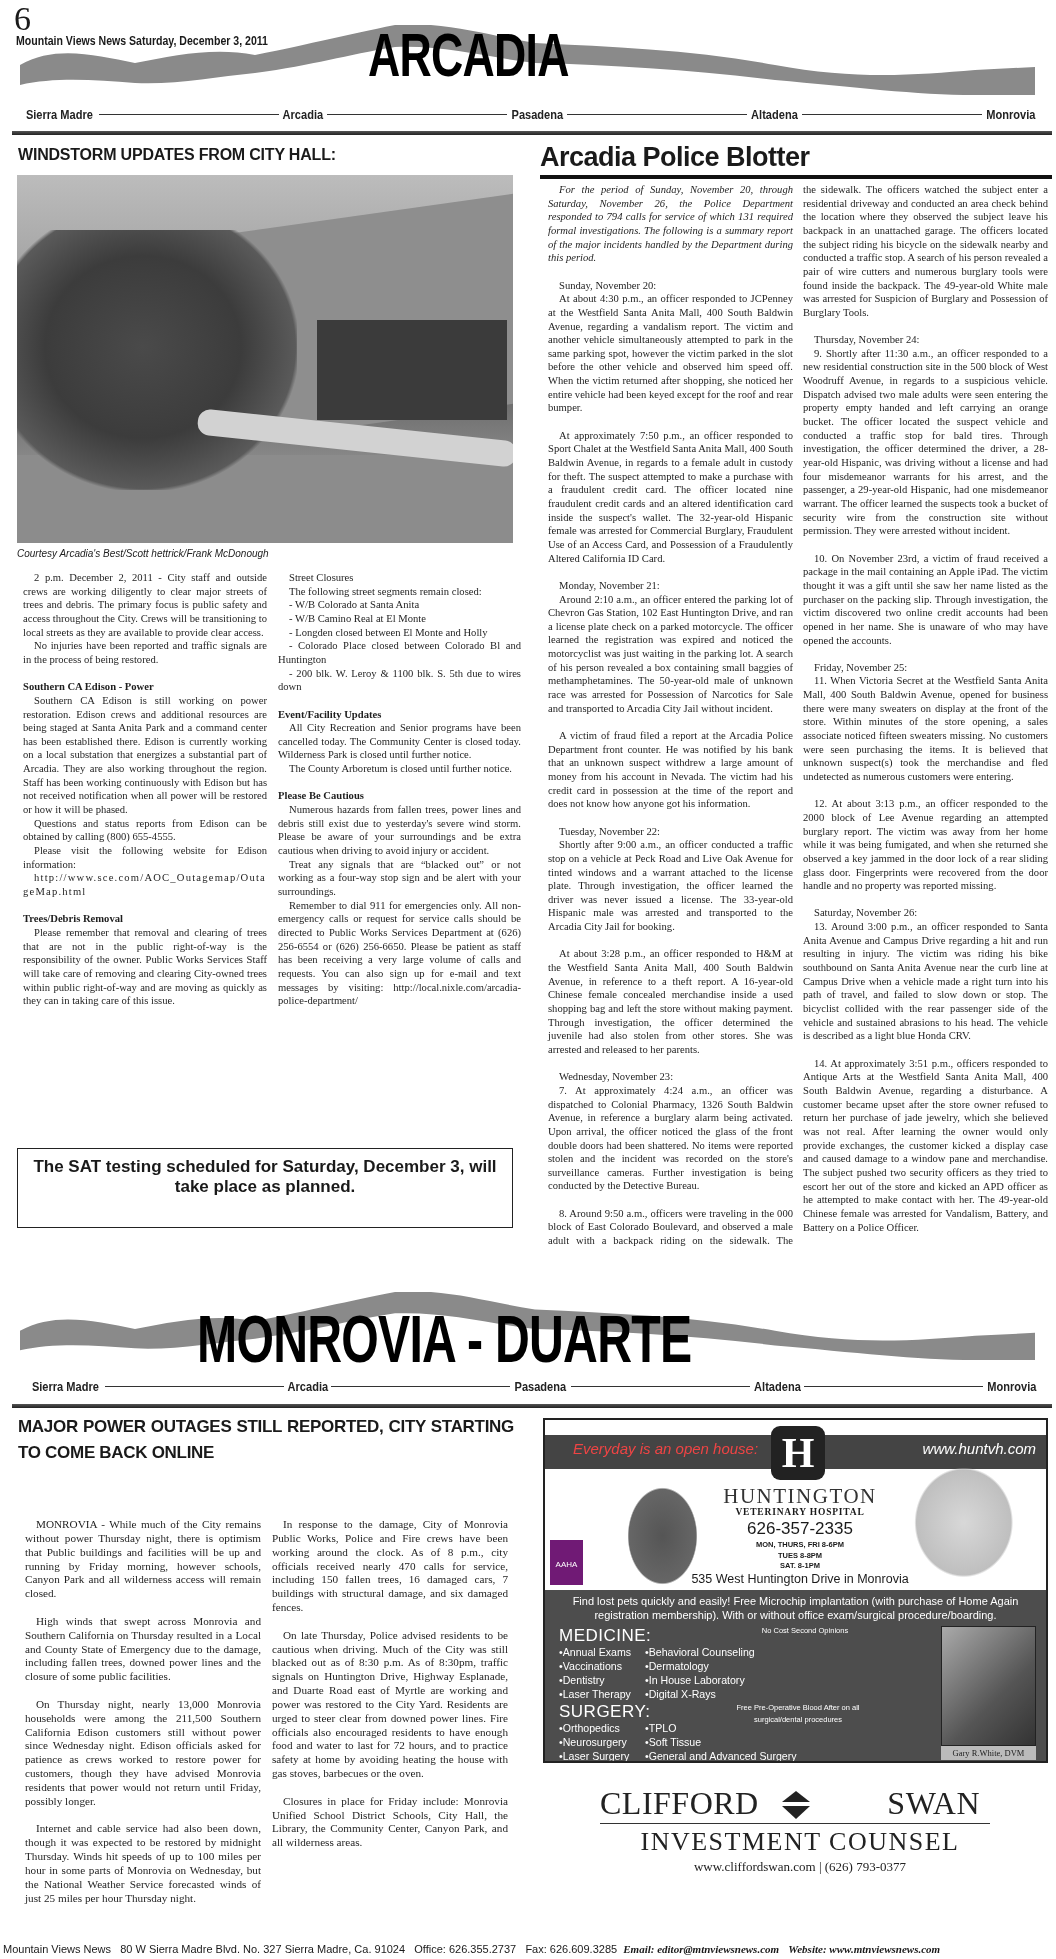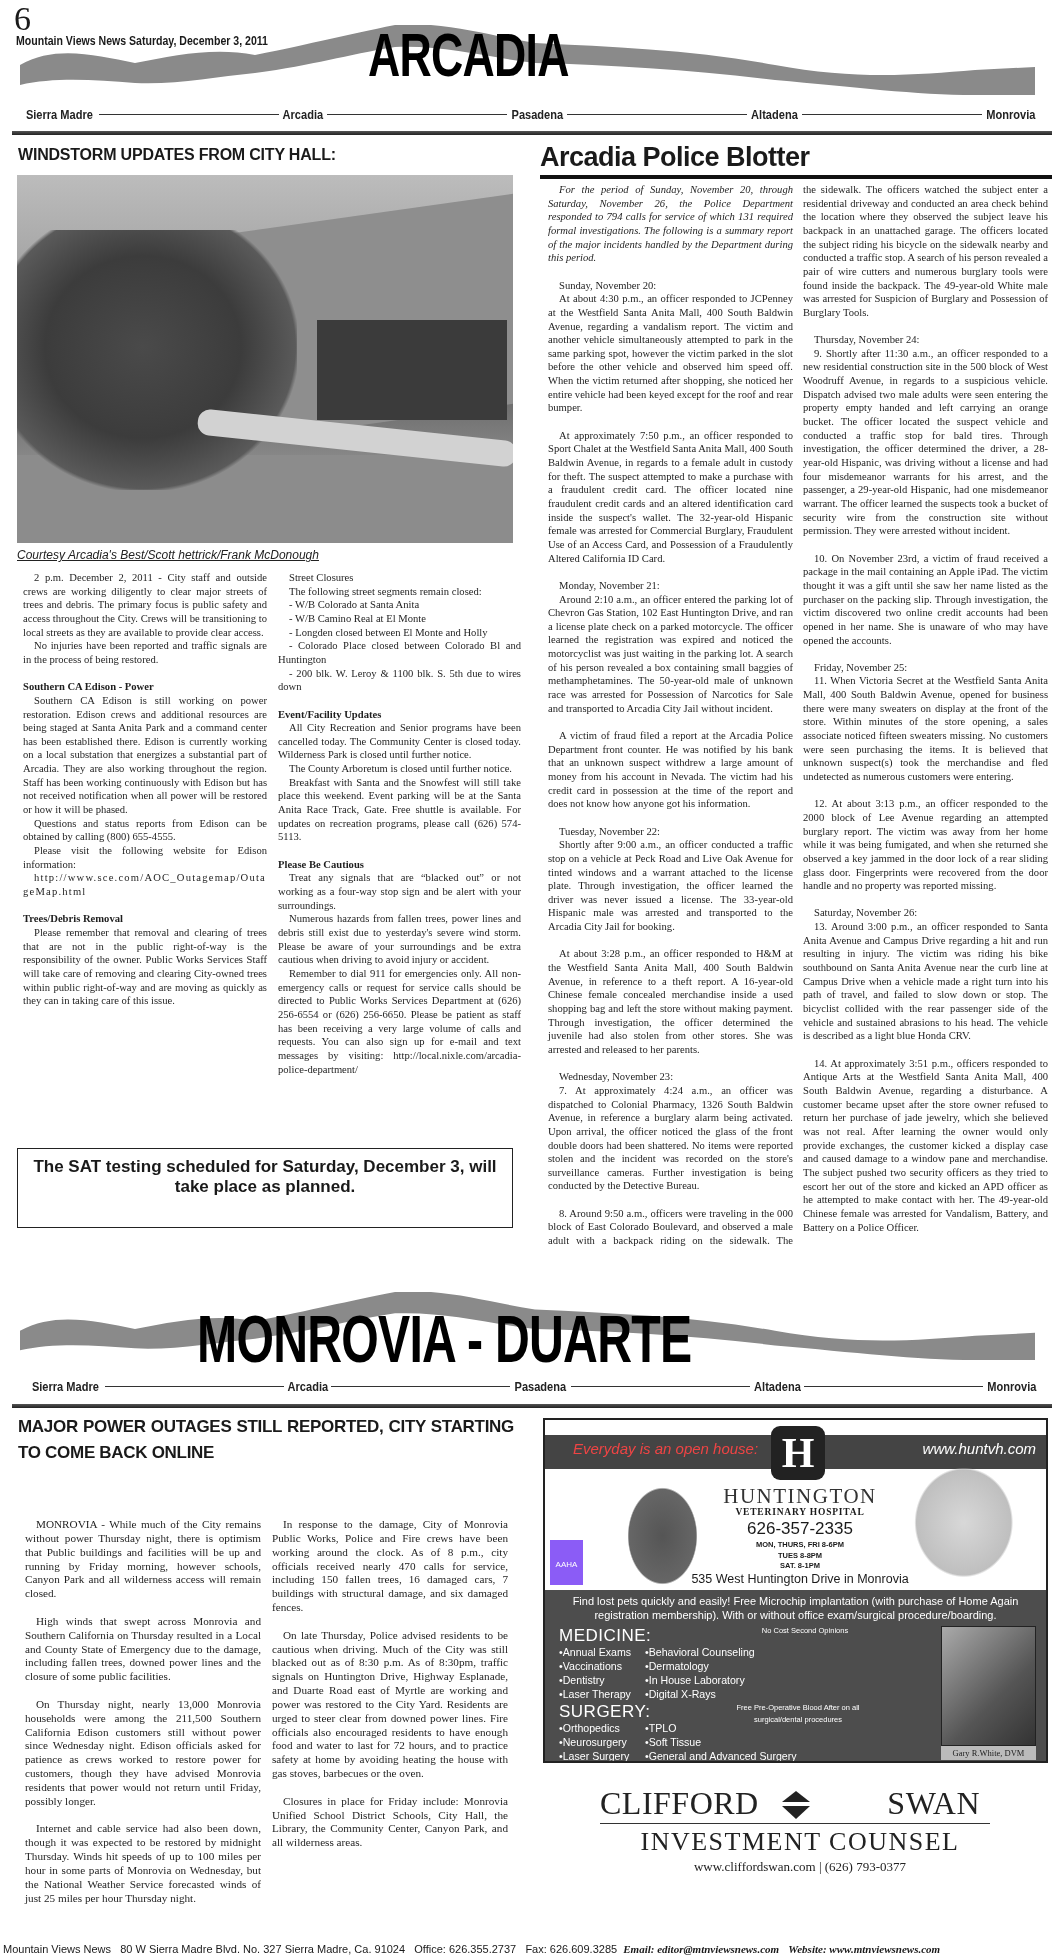--- a/index.html
+++ b/index.html
@@ -22,21 +22,21 @@
   .h-blotter { left: 540px; top: 142px; font-family: "Liberation Sans", sans-serif; font-size: 27px; font-weight: bold; letter-spacing: -0.5px; }
   .blotter-rule { left: 540px; top: 175px; width: 512px; height: 4px; background: #111; }
 
   
   .photo { left: 17px; top: 175px; width: 496px; height: 368px; background: linear-gradient(180deg, #bcbcbc 0%, #a5a5a5 25%, #7f7f7f 45%, #6a6a6a 60%, #8a8a8a 78%, #9a9a9a 100%); overflow: hidden; }
   .photo .bldg { position: absolute; left: 190px; top: 40px; width: 310px; height: 210px; background: #8e8e8e; transform: skewY(-8deg); }
   .photo .win { position: absolute; left: 300px; top: 145px; width: 190px; height: 100px; background: #3b3b3b; }
   .photo .tree { position: absolute; left: 0; top: 55px; width: 280px; height: 260px; background: radial-gradient(ellipse at 45% 45%, #4a4a4a 0%, #3c3c3c 45%, #5a5a5a 70%, transparent 72%); }
   .photo .trunk { position: absolute; left: 180px; top: 250px; width: 320px; height: 26px; background: #d2d2d2; transform: rotate(6deg); border-radius: 12px; }
   .photo .road { position: absolute; left: 0; top: 280px; width: 496px; height: 88px; background: #8c8c8c; }
-  .caption { left: 17px; top: 548px; font-family: "Liberation Sans", sans-serif; font-style: italic; font-size: 12px; color: #222; text-decoration: underline; }
+  .caption { left: 17px; top: 548px; font-family: "Liberation Sans", sans-serif; font-style: italic; font-size: 10px; color: #222; }
 
   
   .col { font-size: 10.6px; line-height: 13.65px; text-align: justify; color: #1e1e1e; }
   .col p { text-indent: 11px; }
   .col .gap { height: 13.6px; }
   .col h4 { font-size: 10.6px; font-weight: bold; line-height: 13.65px; }
   .col .noind { text-indent: 0; }
   .col .italic { font-style: italic; }
 
   
@@ -56,21 +56,21 @@
   .vet .tag { position: absolute; left: 28px; top: 20px; color: #ef4444; font-family: "Liberation Sans", sans-serif; font-style: italic; font-size: 15px; }
   .vet .url { position: absolute; right: 10px; top: 20px; color: #fff; font-family: "Liberation Sans", sans-serif; font-style: italic; font-size: 15px; }
   .vet .logo { position: absolute; left: 226px; top: 6px; width: 54px; height: 54px; background: #222; border-radius: 9px; color: #fff; font-family: "Liberation Serif", serif; font-weight: bold; font-size: 42px; text-align: center; line-height: 54px; }
   .vet .name { position: absolute; left: 170px; top: 64px; width: 170px; text-align: center; font-family: "Liberation Serif", serif; font-size: 21px; letter-spacing: 1.5px; color: #333; }
   .vet .sub { position: absolute; left: 170px; top: 87px; width: 170px; text-align: center; font-family: "Liberation Serif", serif; font-weight: bold; font-size: 9.5px; letter-spacing: 0.8px; }
   .vet .phone { position: absolute; left: 170px; top: 99px; width: 170px; text-align: center; font-family: "Liberation Sans", sans-serif; font-size: 17px; }
   .vet .hours { position: absolute; left: 170px; top: 120px; width: 170px; text-align: center; font-family: "Liberation Sans", sans-serif; font-weight: bold; font-size: 7.5px; line-height: 10.5px; }
   .vet .addr { position: absolute; left: 120px; top: 152px; width: 270px; text-align: center; font-family: "Liberation Sans", sans-serif; font-size: 12.5px; }
   .vet .cat { position: absolute; left: 70px; top: 50px; width: 95px; height: 120px; background: radial-gradient(ellipse at 50% 55%, #555 0%, #666 50%, transparent 52%); }
   .vet .dog { position: absolute; left: 358px; top: 20px; width: 135px; height: 150px; background: radial-gradient(ellipse at 45% 55%, #d8d8d8 0%, #bfbfbf 45%, transparent 47%); }
-  .vet .aaha { position: absolute; left: 5px; top: 120px; width: 33px; height: 45px; background: #8b5cf6; color: #fff; font-family: "Liberation Sans", sans-serif; font-size: 8px; text-align: center; padding-top: 20px; }
+  .vet .aaha { position: absolute; left: 5px; top: 120px; width: 33px; height: 45px; background: #701a75; color: #fff; font-family: "Liberation Sans", sans-serif; font-size: 8px; text-align: center; padding-top: 20px; }
   .vet .dark { position: absolute; left: 0; top: 170px; width: 100%; height: 175px; background: #4d4d4d; color: #fff; font-family: "Liberation Sans", sans-serif; }
   .vet .promo { position: absolute; left: 0; top: 4px; width: 100%; text-align: center; font-size: 11px; line-height: 14px; }
   .vet .secthead { position: absolute; font-size: 17px; letter-spacing: 0.5px; }
   .vet .svc { position: absolute; font-size: 10.6px; line-height: 14px; }
   .vet .note { position: absolute; font-size: 7.5px; text-align: center; }
   .vet .accept { position: absolute; right: 118px; top: 36px; text-align: right; font-size: 10.5px; line-height: 14.6px; }
   .vet .doc { position: absolute; right: 10px; top: 36px; width: 95px; height: 120px; background: linear-gradient(135deg, #aaa, #555 60%, #333); border: 1px solid #222; }
   .vet .doccap { position: absolute; right: 10px; top: 156px; width: 95px; height: 14px; background: #bbb; color: #222; font-size: 8.5px; text-align: center; line-height: 14px; }
 
   
@@ -140,25 +140,24 @@
   <p>The following street segments remain closed:</p>
   <p>- W/B Colorado at Santa Anita</p>
   <p>- W/B Camino Real at El Monte</p>
   <p>- Longden closed between El Monte and Holly</p>
   <p>- Colorado Place closed between Colorado Bl and Huntington</p>
   <p>- 200 blk. W. Leroy &amp; 1100 blk. S. 5th due to wires down</p>
   <div class="gap"></div>
   <h4>Event/Facility Updates</h4>
   <p>All City Recreation and Senior programs have been cancelled today. The Community Center is closed today. Wilderness Park is closed until further notice.</p>
   <p>The County Arboretum is closed until further notice.</p>
-  <p>Breakfast with Santa and the Snowfest will still take place this weekend. Event parking will be at the Santa Anita Race Track, Gate. Free shuttle is available. For updates on recreation programs, please call (626) 574-5113.</p>
   <div class="gap"></div>
   <h4>Please Be Cautious</h4>
+  <p>Numerous hazards from fallen trees, power lines and debris still exist due to yesterday's severe wind storm. Please be aware of your surroundings and be extra cautious when driving to avoid injury or accident.</p>
   <p>Treat any signals that are “blacked out” or not working as a four-way stop sign and be alert with your surroundings.</p>
-  <p>Numerous hazards from fallen trees, power lines and debris still exist due to yesterday's severe wind storm. Please be aware of your surroundings and be extra cautious when driving to avoid injury or accident.</p>
   <p>Remember to dial 911 for emergencies only. All non-emergency calls or request for service calls should be directed to Public Works Services Department at (626) 256-6554 or (626) 256-6650. Please be patient as staff has been receiving a very large volume of calls and requests.  You can also sign up for e-mail and text messages by visiting: http://local.nixle.com/arcadia-police-department/</p>
 </div>
 
 <div class="abs announce">
   <div class="t2">The SAT testing scheduled for Saturday, December 3, will take place as planned.</div>
 </div>
 
 <div class="abs h-blotter">Arcadia Police Blotter</div>
 <div class="abs blotter-rule"></div>
 

